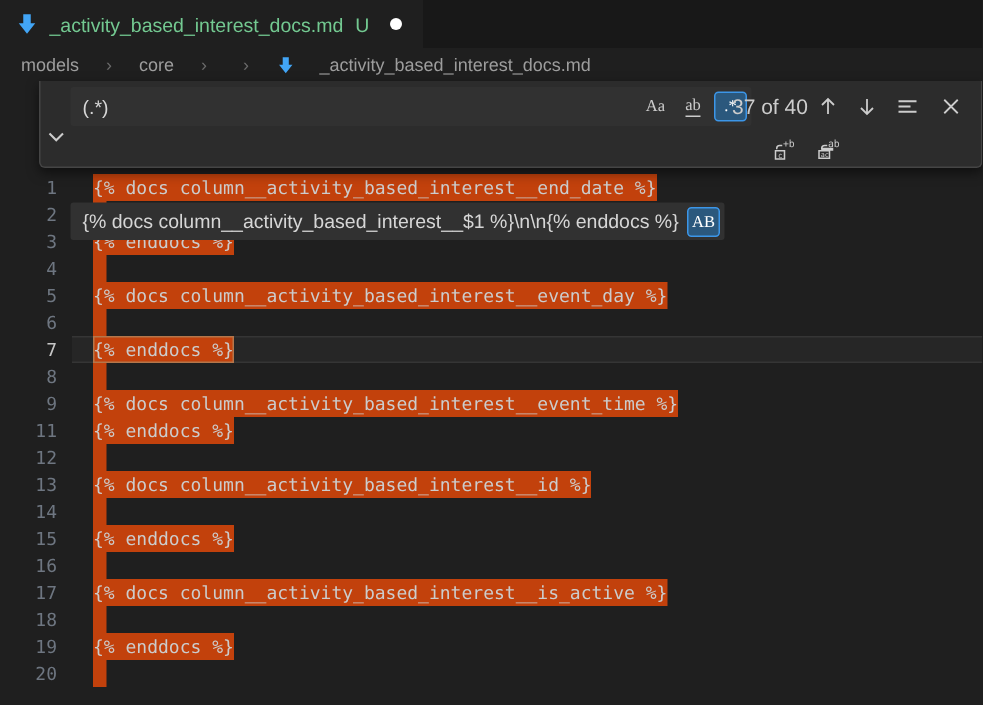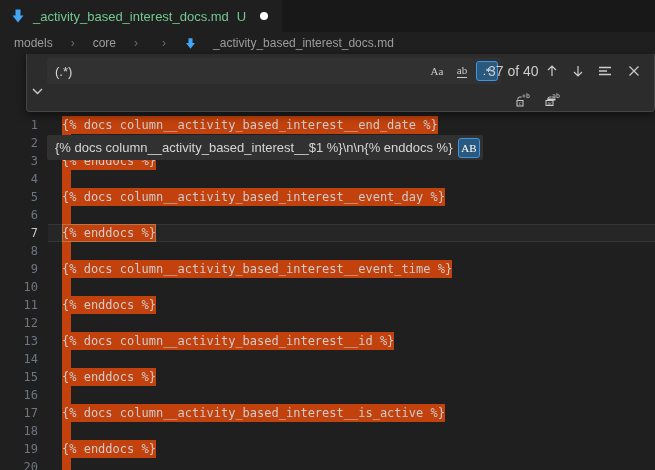--- a/index.html
+++ b/index.html
@@ -157,24 +157,20 @@
   <div class="line">
     <span class="gutter">8</span>
     <span class="code"><span class="match-hl empty"></span></span>
   </div>
 
   <div class="line">
     <span class="gutter">9</span>
     <span class="code"><span class="match-hl">{% docs column__activity_based_interest__event_time %}</span></span>
   </div>
 
-  <div class="line">
-    <span class="gutter">10</span>
-    <span class="code"><span class="match-hl empty"></span></span>
-  </div>
 
   <div class="line">
     <span class="gutter">11</span>
     <span class="code"><span class="match-hl">{% enddocs %}</span></span>
   </div>
 
   <div class="line">
     <span class="gutter">12</span>
     <span class="code"><span class="match-hl empty"></span></span>
   </div>

